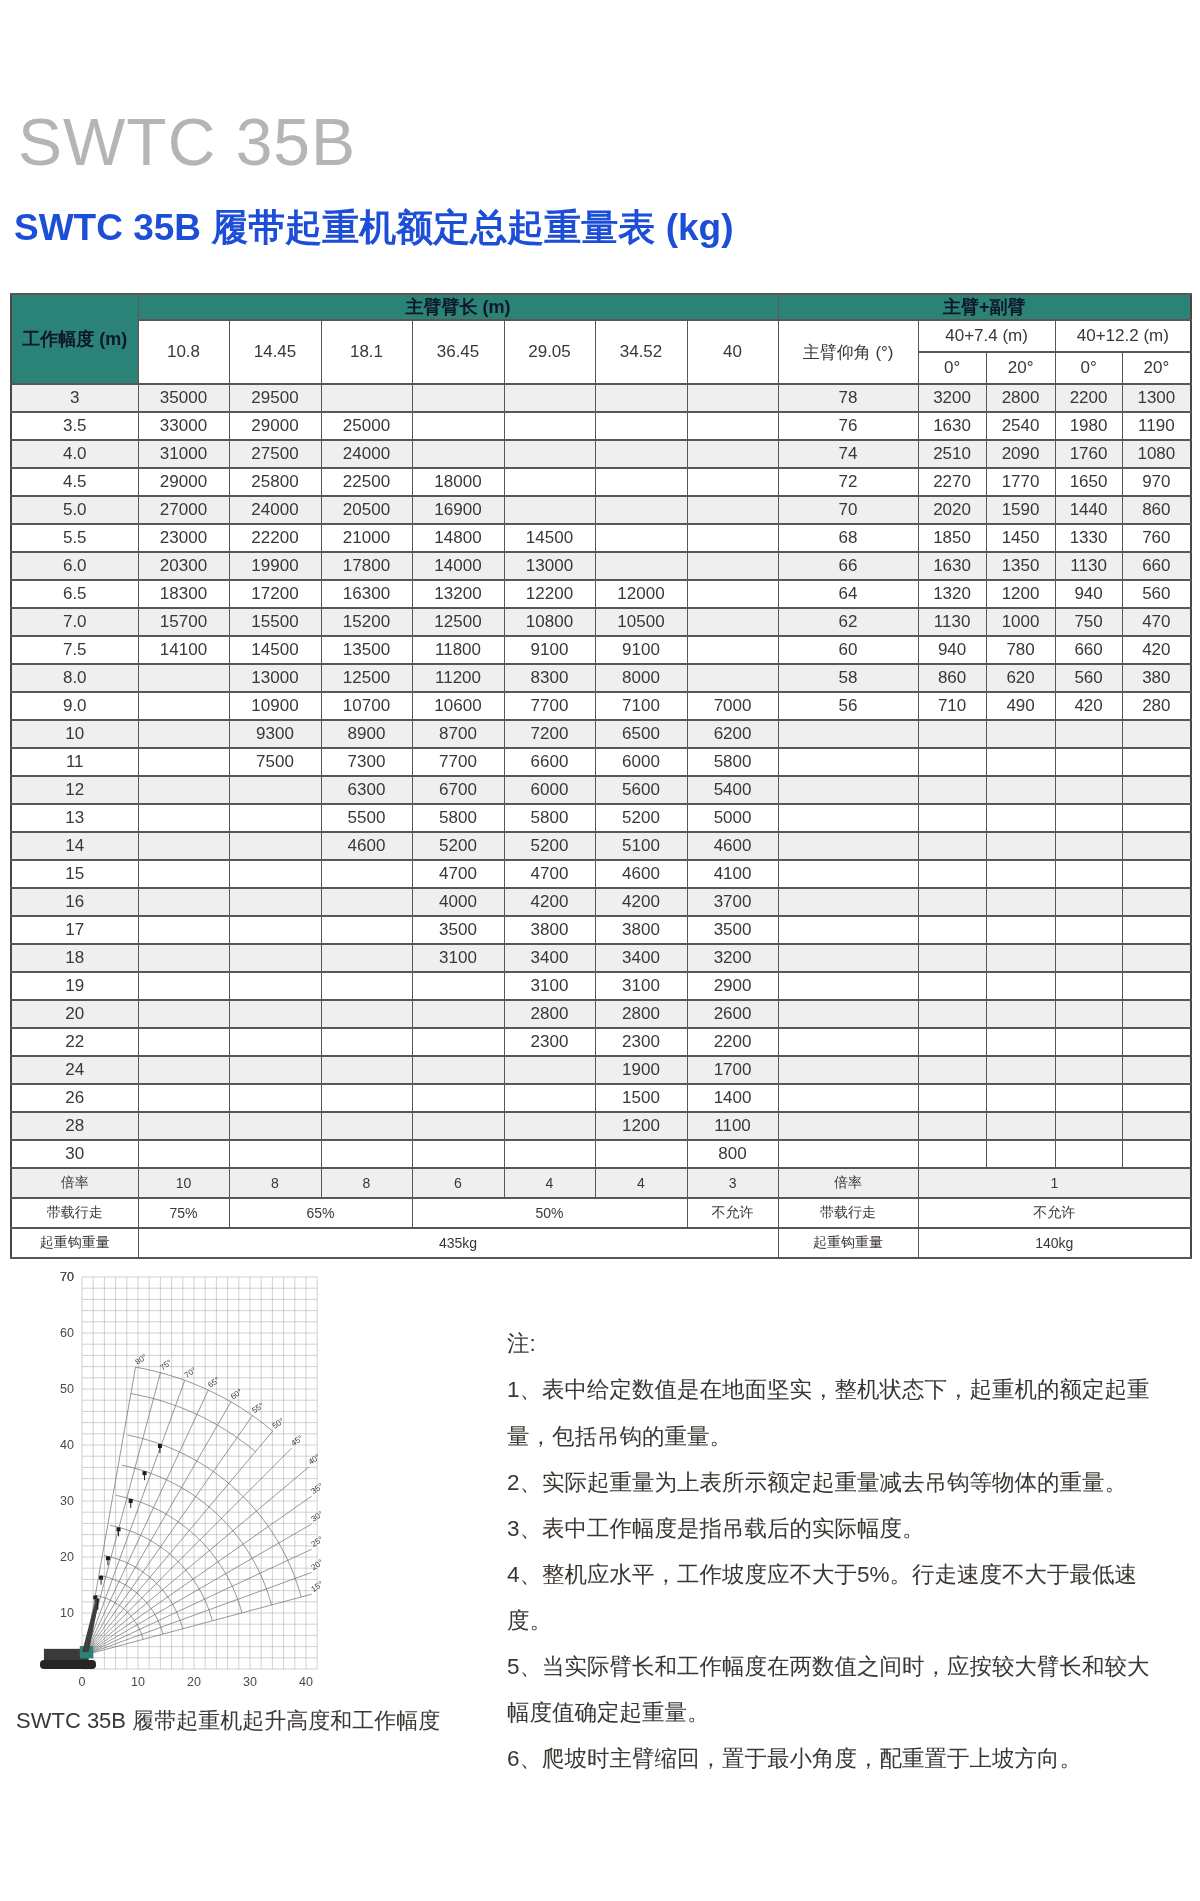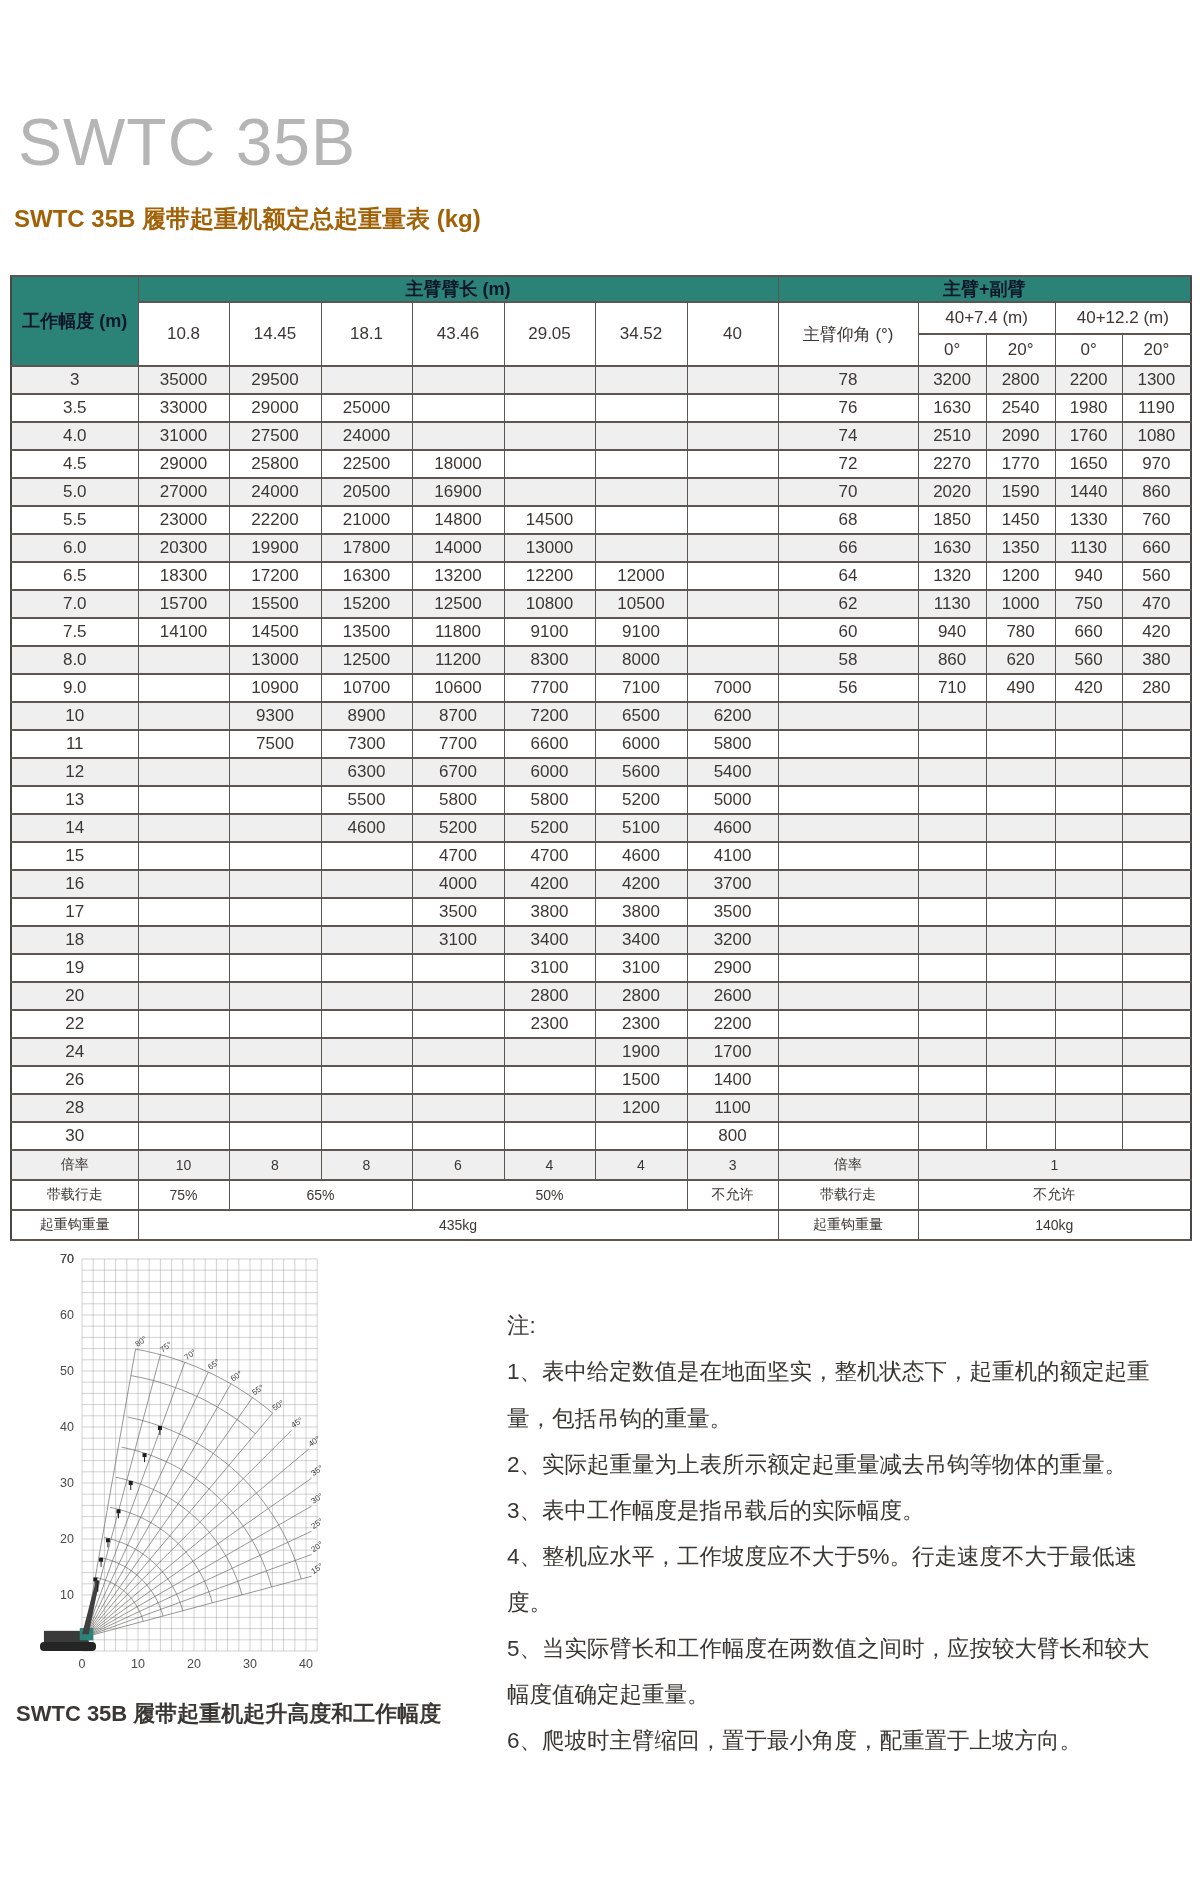--- a/index.html
+++ b/index.html
@@ -9,21 +9,21 @@
     color:#3c3735;position:relative;overflow:hidden;
   }
   .page{padding:0;}
   .big-title{
     margin:108px 0 0 18px;
     font-size:66px;line-height:1.05;font-weight:400;
     color:#b5b5b6;letter-spacing:1px;
   }
   .subtitle{
     margin:26px 0 0 14px;
-    font-size:24px;font-weight:700;color:#a16207;
+    font-size:37px;font-weight:700;color:#1d4ed8;
   }
   
   table.cap{
     border-collapse:collapse;table-layout:fixed;
     width:1180px;margin:40px 0 0 10px;
     border:2px solid #4a4644;
     font-size:17px;
   }
   table.cap th, table.cap td{
     border:1px solid #5c5653;
@@ -39,21 +39,21 @@
   tr.hrowA th{height:24px;}
   tr.hrowB th{height:30px;}
   tr.hrowC th{height:30px;}
   tbody td{height:26px;background:#ffffff;}
   tbody tr.stripe td{background:#efefef;}
   tbody tr.foot td{height:28px;font-size:14px;}
   
   .bottom{display:flex;margin-top:10px;}
   .chart-block{width:445px;flex:0 0 auto;padding-left:12px;}
   .chart-caption{
-    margin:14px 0 0 4px;font-size:22px;font-weight:700;color:#3b3734;
+    margin:3px 0 0 4px;font-size:22px;font-weight:400;color:#3b3734;
   }
   .notes{
     flex:1;margin:52px 40px 0 50px;
     font-size:22.5px;line-height:2.05;color:#3a3632;
   }
   .notes p{margin:0;}
 </style>
 </head>
 <body>
 
@@ -81,21 +81,21 @@
     <thead>
       <tr class="hrowA">
         <th class="teal" rowspan="3">工作幅度 (m)</th>
         <th class="teal" colspan="7">主臂臂长 (m)</th>
         <th class="teal" colspan="5">主臂+副臂</th>
       </tr>
       <tr class="hrowB">
         <th class="sub" rowspan="2">10.8</th>
         <th class="sub" rowspan="2">14.45</th>
         <th class="sub" rowspan="2">18.1</th>
-        <th class="sub" rowspan="2">43.46</th>
+        <th class="sub" rowspan="2">36.45</th>
         <th class="sub" rowspan="2">29.05</th>
         <th class="sub" rowspan="2">34.52</th>
         <th class="sub" rowspan="2">40</th>
         <th class="sub" rowspan="2">主臂仰角 (°)</th>
         <th class="sub" colspan="2">40+7.4 (m)</th>
         <th class="sub" colspan="2">40+12.2 (m)</th>
       </tr>
       <tr class="hrowC">
         <th class="sub">0°</th>
         <th class="sub">20°</th>

